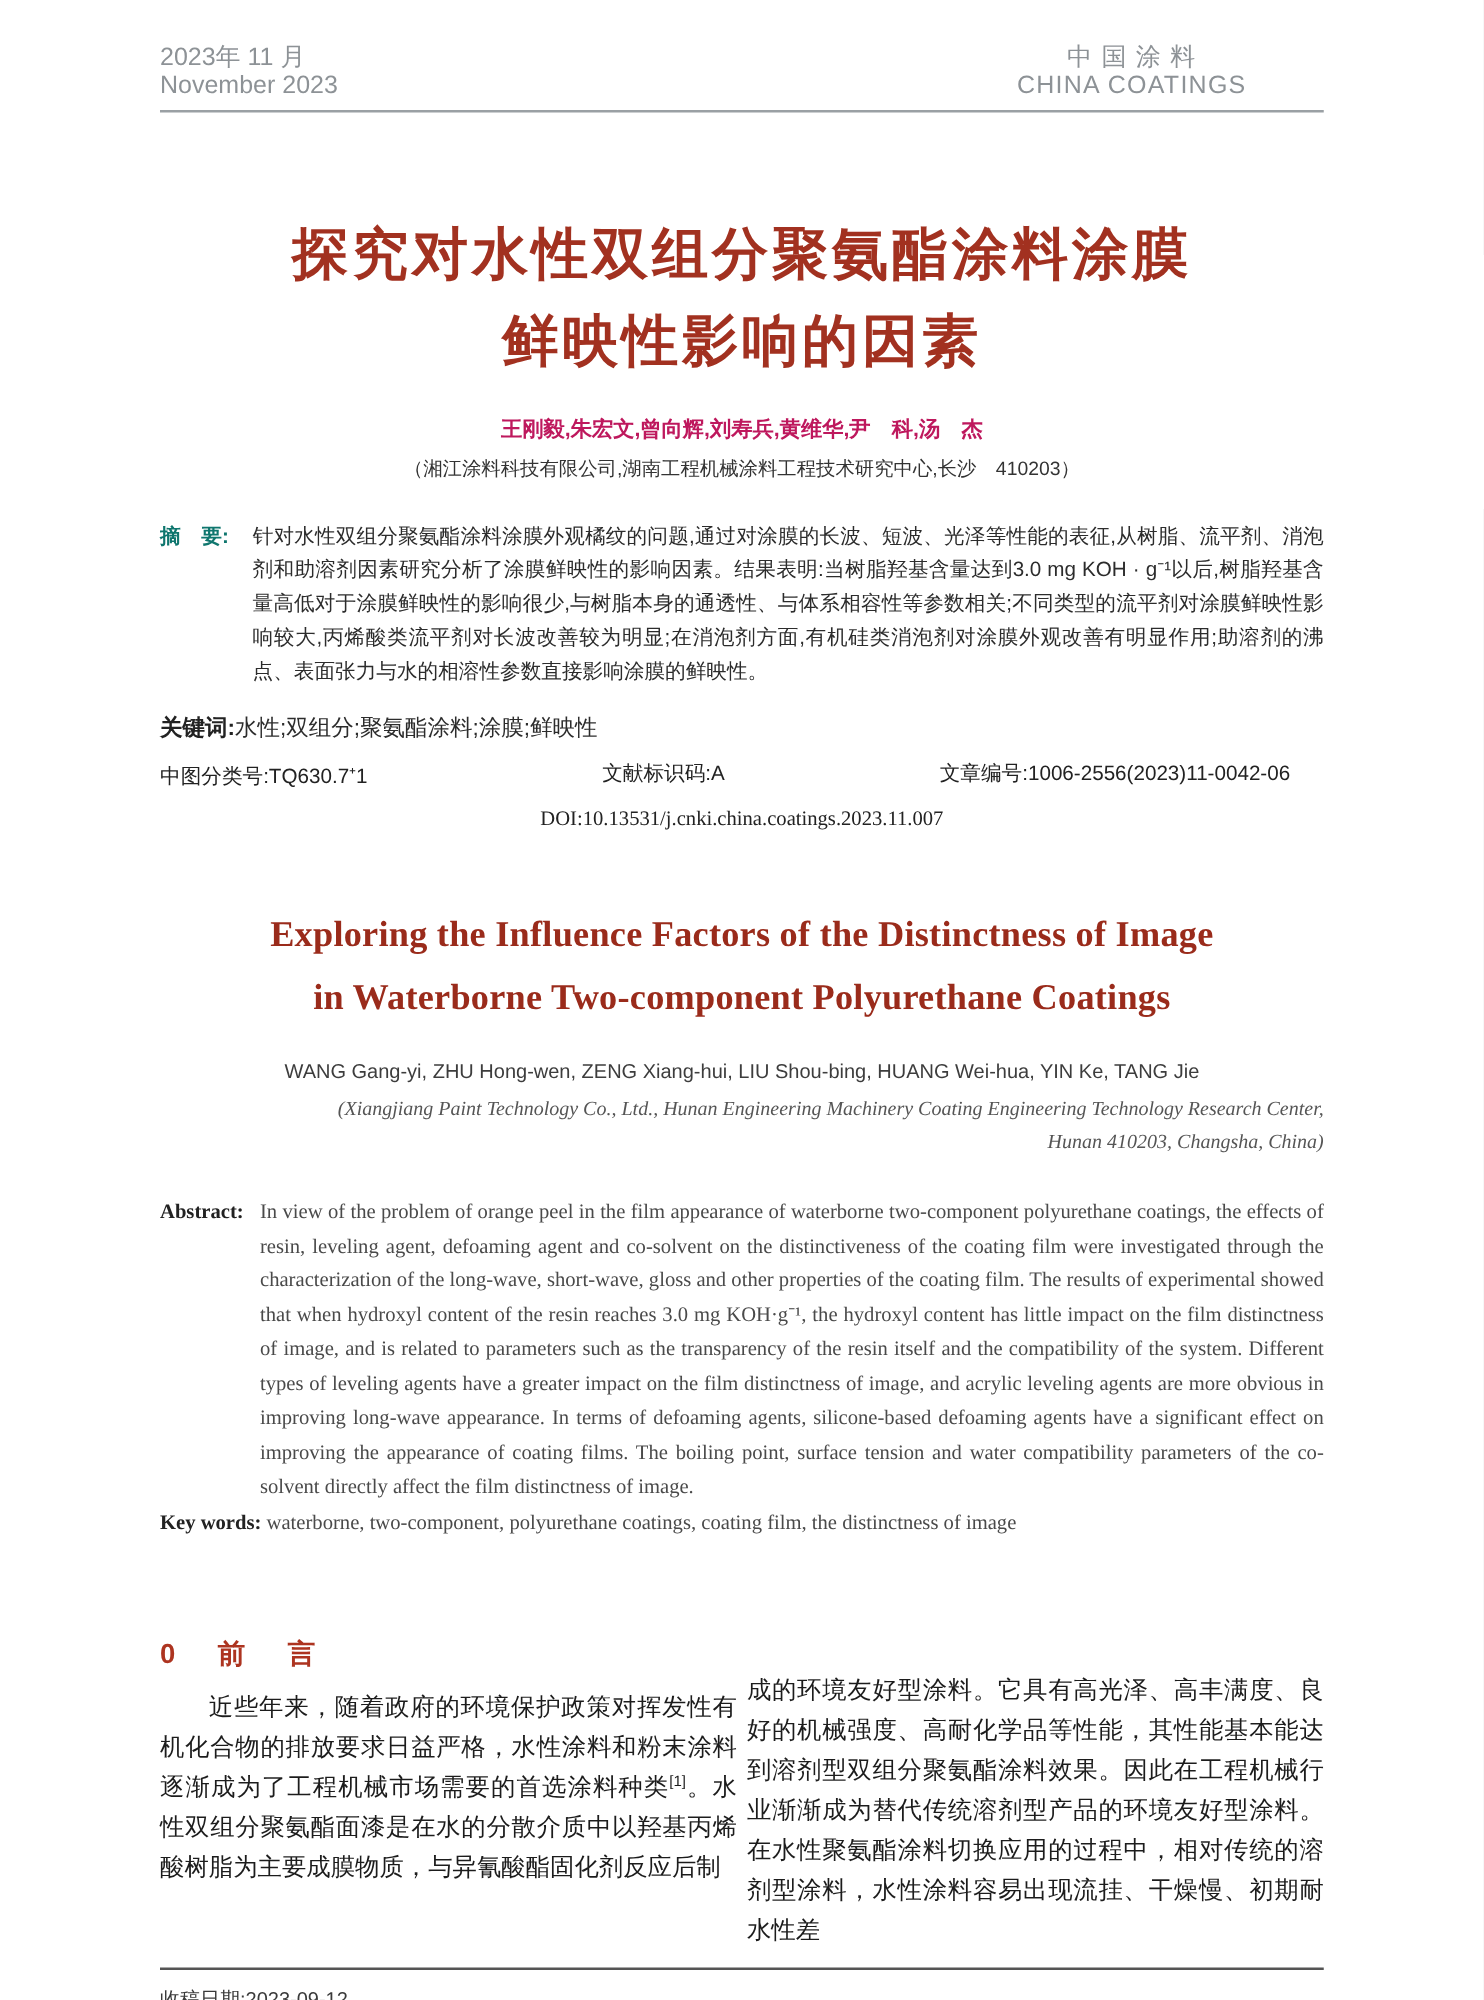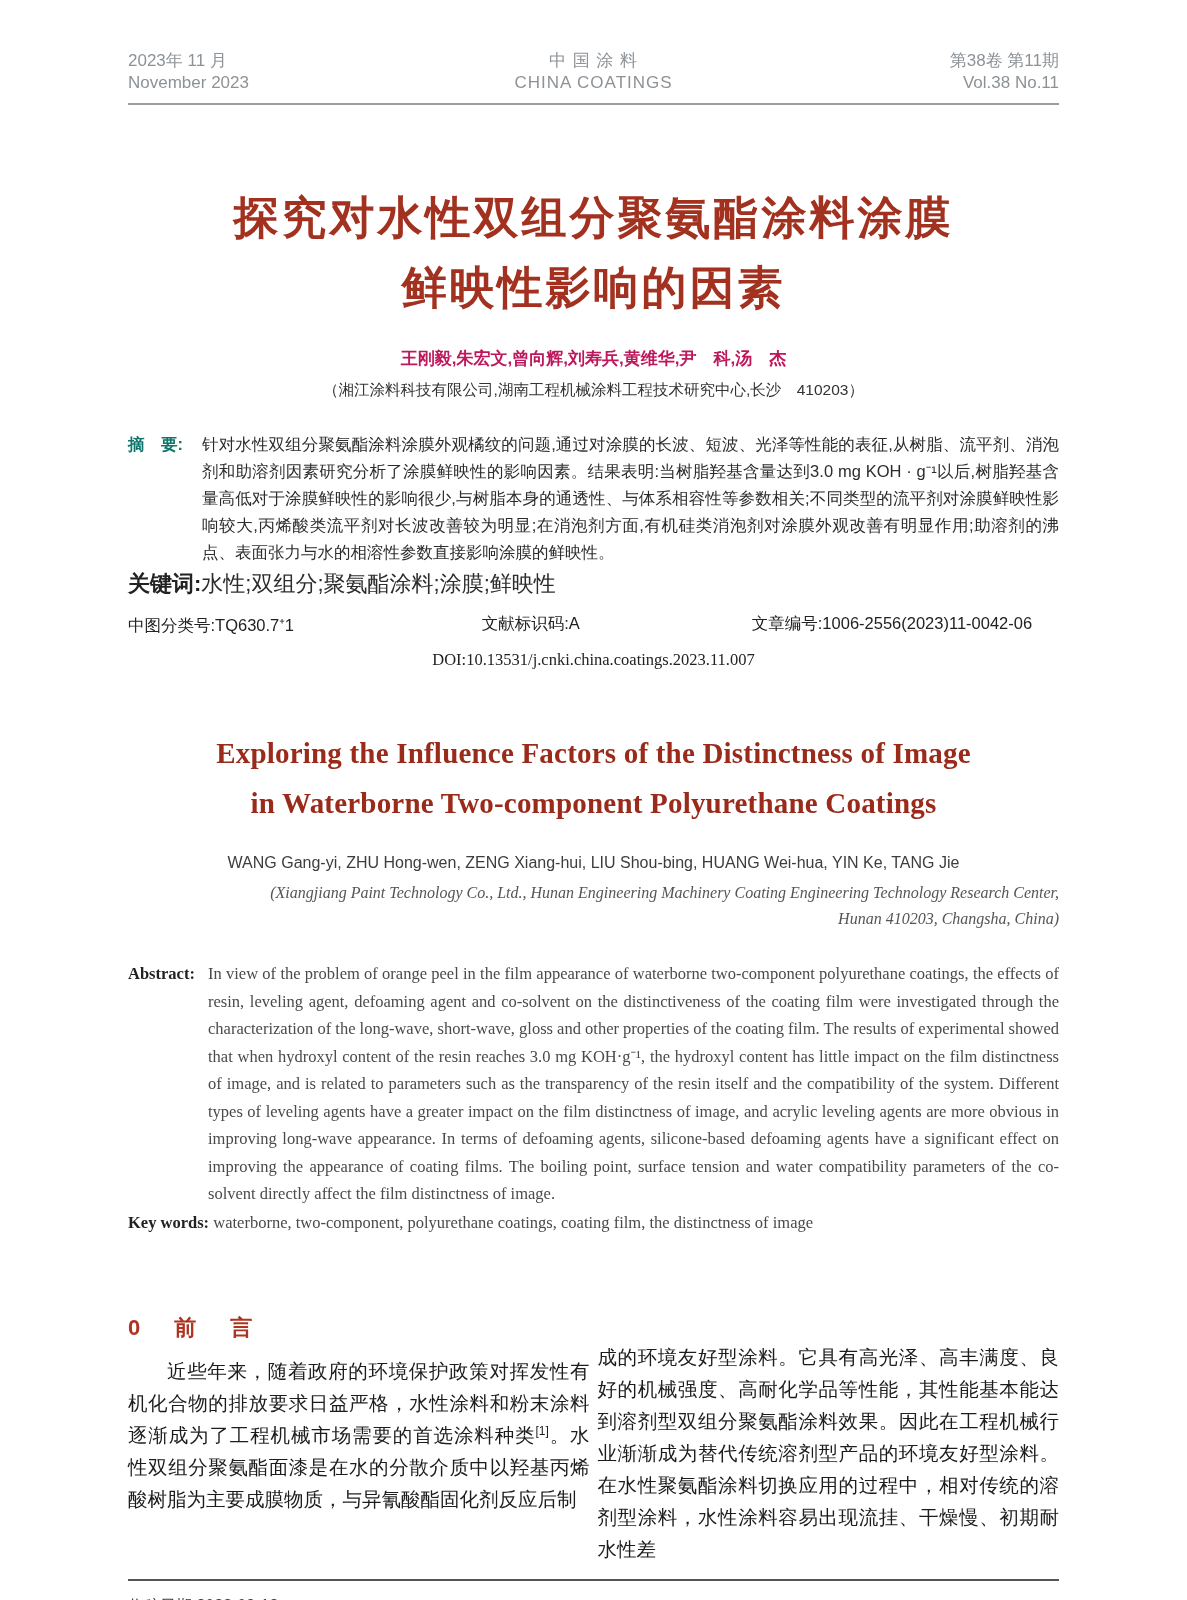--- a/index.html
+++ b/index.html
@@ -7,23 +7,23 @@
   .page {
     width:1187px; height:1600px; background:#ffffff; margin:0 auto;
     position:relative; overflow:hidden;
     font-family:"Liberation Sans", sans-serif; color:#2c2c2c;
   }
   .content { padding:0 128px; }
 
   
   .jheader {
     display:flex; justify-content:space-between; align-items:flex-end;
-    padding-top:50px; padding-bottom:9px;
+    padding-top:35px; padding-bottom:9px;
     border-bottom:2px solid #9aa0a4;
-    color:#8d9296; font-size:17px; line-height:22px;
+    color:#8d9296; font-size:20px; line-height:22px;
   }
   .jheader .col { width:33%; }
   .jheader .c-left { text-align:left; }
   .jheader .c-center { text-align:center; letter-spacing:1px; }
   .jheader .c-right { text-align:right; }
 
   
   .title-cn {
     margin-top:78px; text-align:center;
     color:#a23120; font-size:45px; font-weight:bold;
@@ -32,21 +32,21 @@
 
   .authors-cn { margin-top:24px; text-align:center; font-size:17px; font-weight:bold; color:#be185d; }
   .affil-cn   { margin-top:10px; text-align:center; font-size:15.5px; color:#333; }
 
   
   .abs-cn {
     margin-top:30px; font-size:16.5px; line-height:27px; color:#2c2c2c;
     text-align:justify; padding-left:74px;
   }
   .abs-cn .lbl { display:inline-block; width:74px; margin-left:-74px; font-weight:bold; color:#0f766e; }
-  .kw-cn { margin-top:3px; font-size:22px; color:#2c2c2c; }
+  .kw-cn { margin-top:19px; font-size:18px; color:#2c2c2c; }
   .kw-cn .lbl { font-weight:bold; color:#222; }
 
   .meta-row { display:flex; margin-top:14px; font-size:16.5px; color:#222;justify-content:space-between; }
   .meta-row .m1 { width:38%; }
   .meta-row .m2 { width:29%; }
   .meta-row .m3 { width:33%; }
   .doi-line { margin-top:13px; font-family:"Liberation Serif", serif; font-size:16.5px; color:#222;text-align:center; }
 
   
   .title-en {
@@ -99,24 +99,20 @@
 
     <div class="jheader">
       <div class="col c-left">
         <div>2023年 11 月</div>
         <div>November 2023</div>
       </div>
       <div class="col c-center">
         <div>中 国 涂 料</div>
         <div>CHINA COATINGS</div>
       </div>
-      <div class="col c-right">
-        <div>第38卷 第11期</div>
-        <div>Vol.38  No.11</div>
-      </div>
     </div>
 
     <h1 class="title-cn">
       <span>探究对水性双组分聚氨酯涂料涂膜</span><br>
       <span>鲜映性影响的因素</span>
     </h1>
 
     <div class="authors-cn">王刚毅,朱宏文,曾向辉,刘寿兵,黄维华,尹　科,汤　杰</div>
     <div class="affil-cn">（湘江涂料科技有限公司,湖南工程机械涂料工程技术研究中心,长沙　410203）</div>
 

